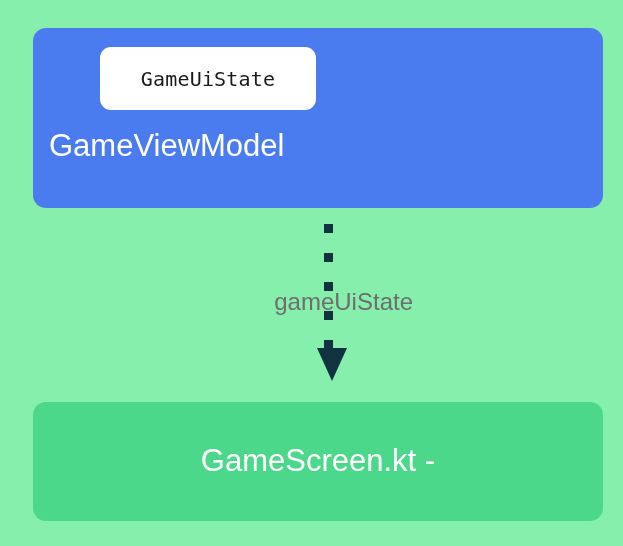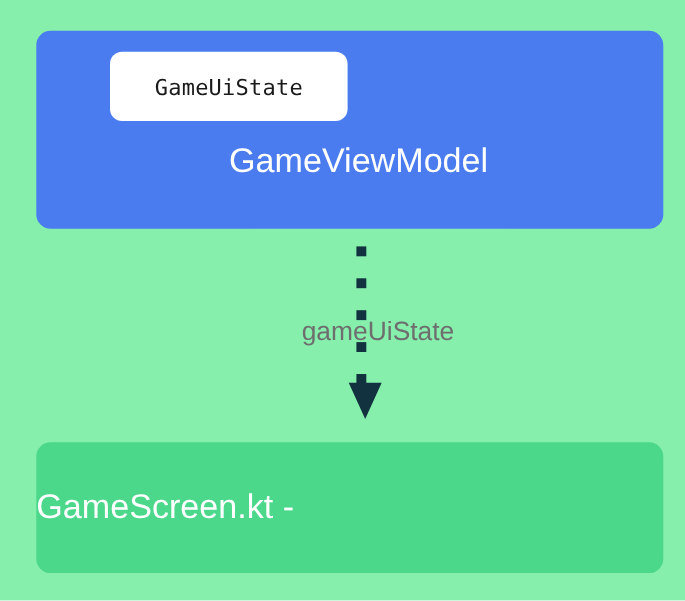--- a/index.html
+++ b/index.html
@@ -50,21 +50,21 @@
     line-height: 1;
     color: #1a1a1a;
     letter-spacing: 0.2px;
     white-space: nowrap;
   }
   .node-viewmodel-title {
     position: absolute;
     left: 16px;
     right: 0;
     top: 100px;
-    text-align: center;
+    text-align: left;
     font-family: "Liberation Sans", sans-serif;
     font-size: 31px;
     line-height: 1.15;
     color: #ffffff;
     white-space: nowrap;
   }
 
   
   .connector {
     position: absolute;
@@ -119,21 +119,21 @@
   .node-screen {
     position: absolute;
     left: 33px;
     top: 402px;
     width: 570px;
     height: 119px;
     background: #4bd88a;
     border-radius: 13px;
     display: flex;
     flex-direction: column;
-    align-items: flex-start;
+    align-items: center;
     justify-content: center;
     box-sizing: border-box;
   }
   .node-screen-title {
     font-family: "Liberation Sans", sans-serif;
     font-size: 31px;
     line-height: 1.32;
     color: #ffffff;
     text-align: center;
     white-space: nowrap;

